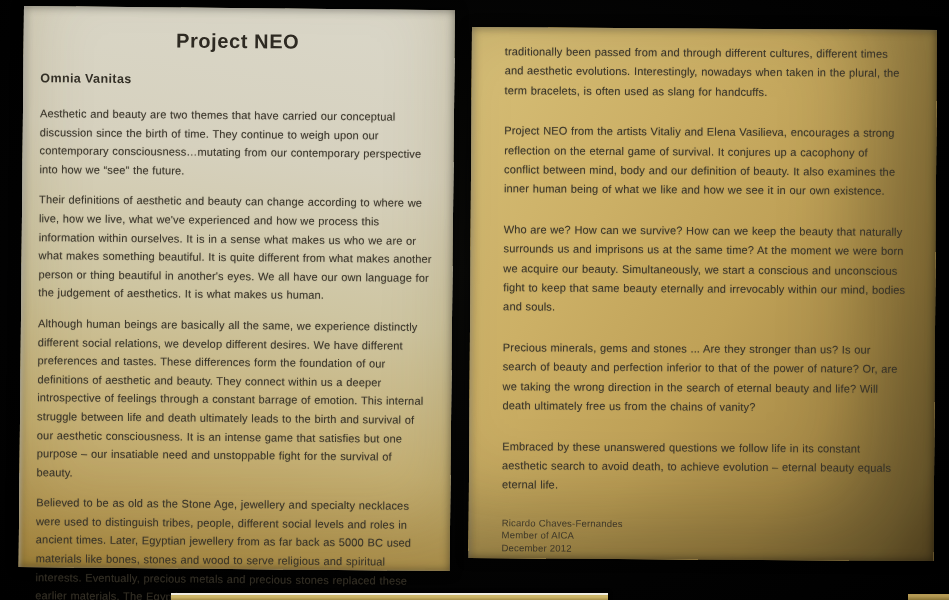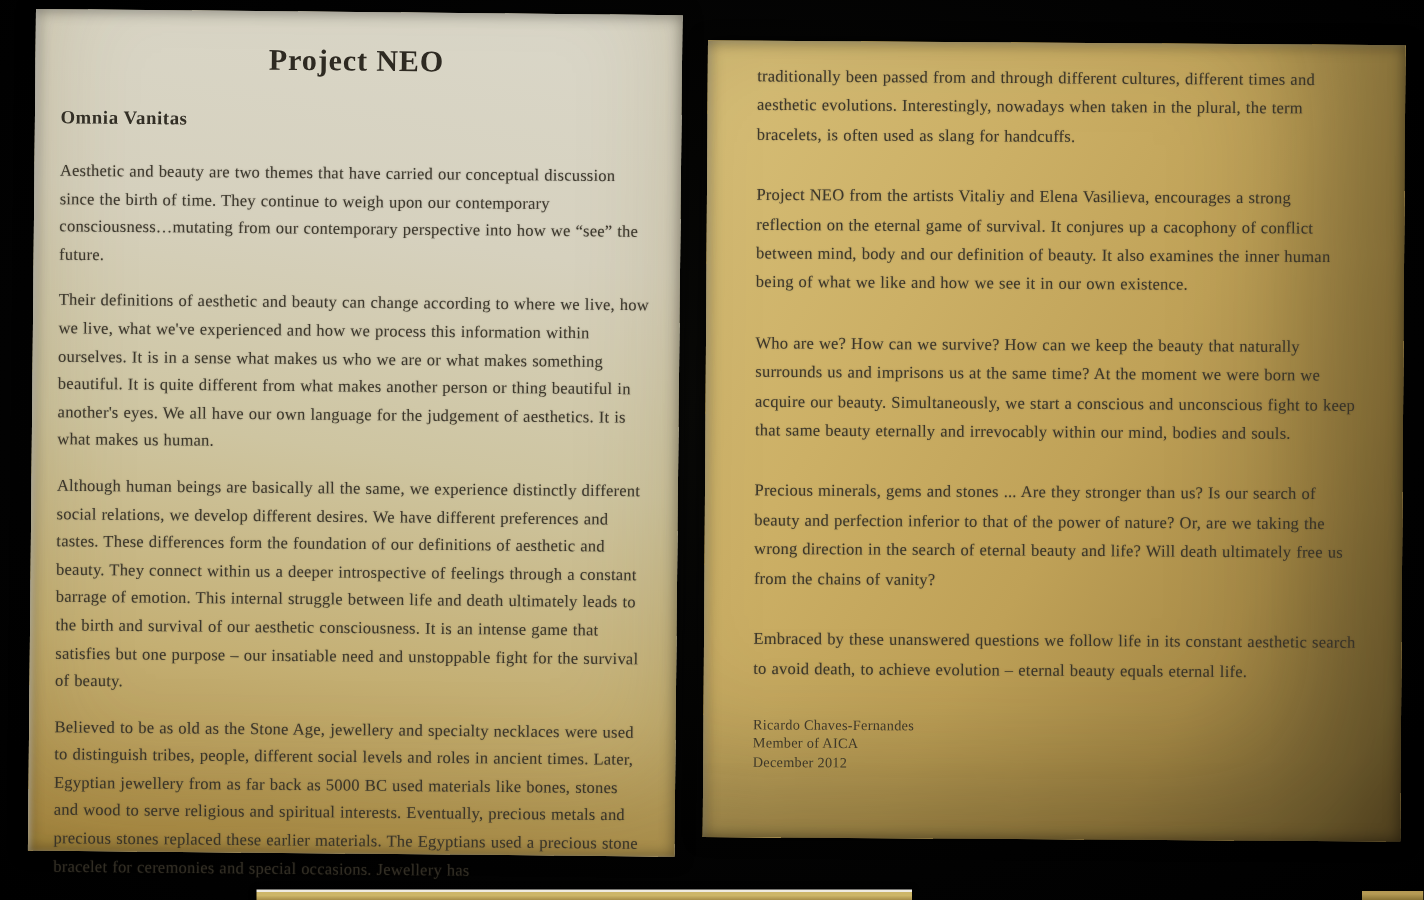--- a/index.html
+++ b/index.html
@@ -1,20 +1,20 @@
 <!DOCTYPE html>
 <html><head>
 <meta charset="utf-8">
 <style>
   html,body{margin:0;padding:0;}
   body{width:949px;height:600px;background:#000;overflow:hidden;
        font-family:"Liberation Sans", sans-serif;}
   .scene{position:relative;width:949px;height:600px;background:
       radial-gradient(ellipse at 50% 45%, #0a0a08 0%, #020202 70%, #000 100%);
-      overflow:hidden;font-family:Liberation Serif, serif;}
+      overflow:hidden;}
 
   .plaque{position:absolute;box-sizing:border-box;color:#38342a;}
   .texture{
     background-image:
       repeating-linear-gradient(90deg, rgba(255,255,255,0.10) 0 1px, rgba(255,255,255,0) 1px 2px, rgba(0,0,0,0.05) 2px 3px, rgba(0,0,0,0) 3px 5px),
       repeating-linear-gradient(90deg, rgba(255,255,255,0.06) 0 2px, rgba(0,0,0,0) 2px 9px, rgba(0,0,0,0.06) 9px 11px, rgba(0,0,0,0) 11px 17px),
       repeating-linear-gradient(90deg, rgba(0,0,0,0.04) 0 1px, rgba(0,0,0,0) 1px 29px);
   }
 
   .plaque-left{

